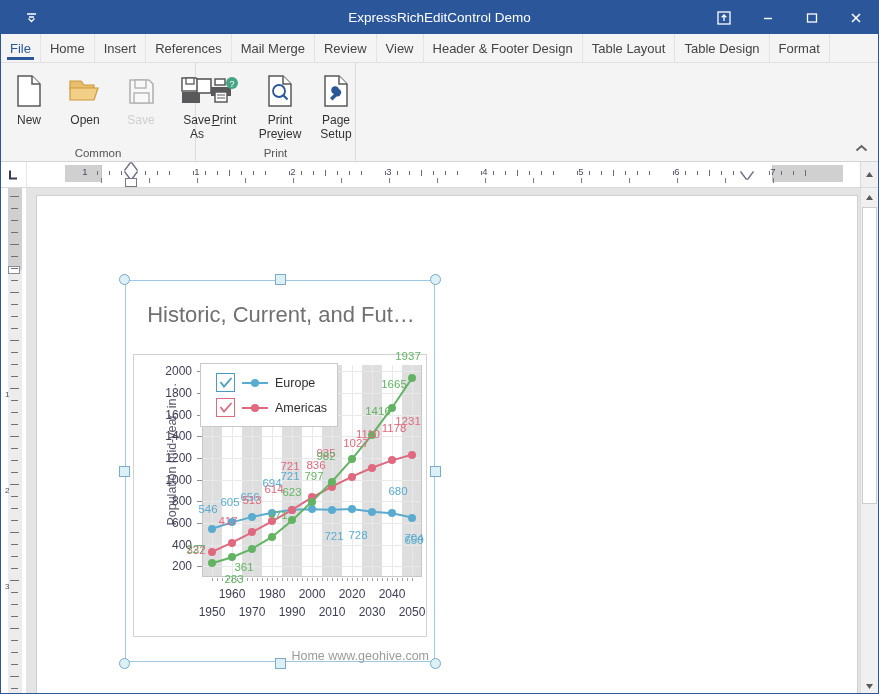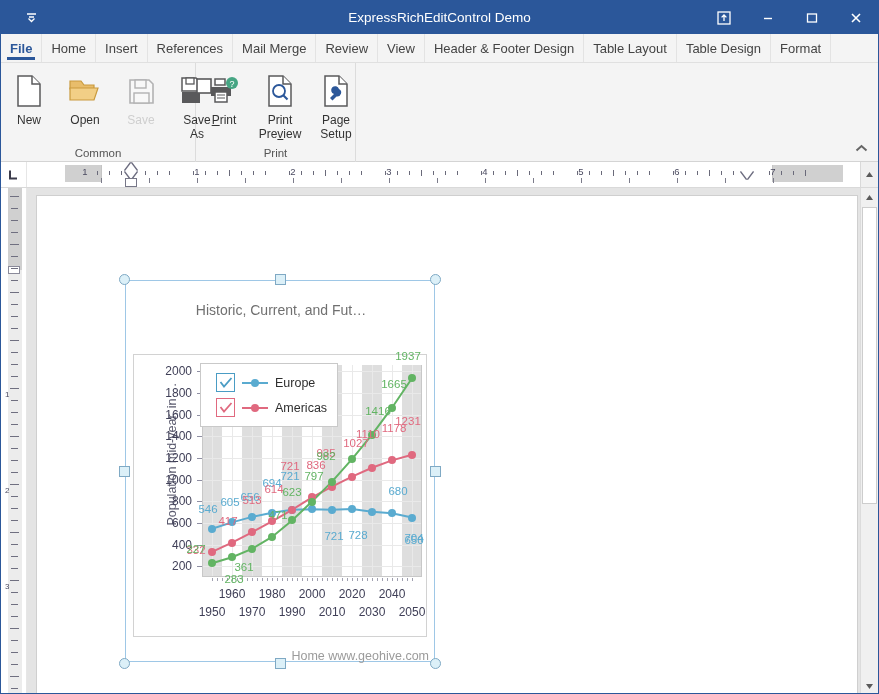--- a/index.html
+++ b/index.html
@@ -64,21 +64,21 @@
     display: flex; align-items: center;
     padding: 0 9px;
     font-size: 13px;
     color: #444444;
     border-right: 1px solid #e3e3e3;
     white-space: nowrap;
     position: relative;
   }
   .rtab.active {
     color: #2b579a;
-    font-weight: bold;
+    font-weight: normal;
   }
   .rtab.active::after {
     content: "";
     position: absolute;
     left: 6px; right: 6px; bottom: 2px;
     height: 3px;
     background: #2b579a;
   }
 
   
@@ -278,21 +278,21 @@
     background: #dcf0f8;
     border: 1px solid #7fa9c4;
   }
   .handle.circle { border-radius: 50%; }
 
   .chart-title {
     position: absolute;
     left: 8px; top: 22px;
     width: 296px;
     text-align: center;
-    font-size: 14px;
+    font-size: 22px;
     color: #707070;
     white-space: nowrap;
     overflow: hidden;
   }
   .chart-box {
     position: absolute;
     left: 8px; top: 74px;
     width: 294px; height: 283px;
     border: 1px solid #d2d2d2;
     background: #ffffff;

